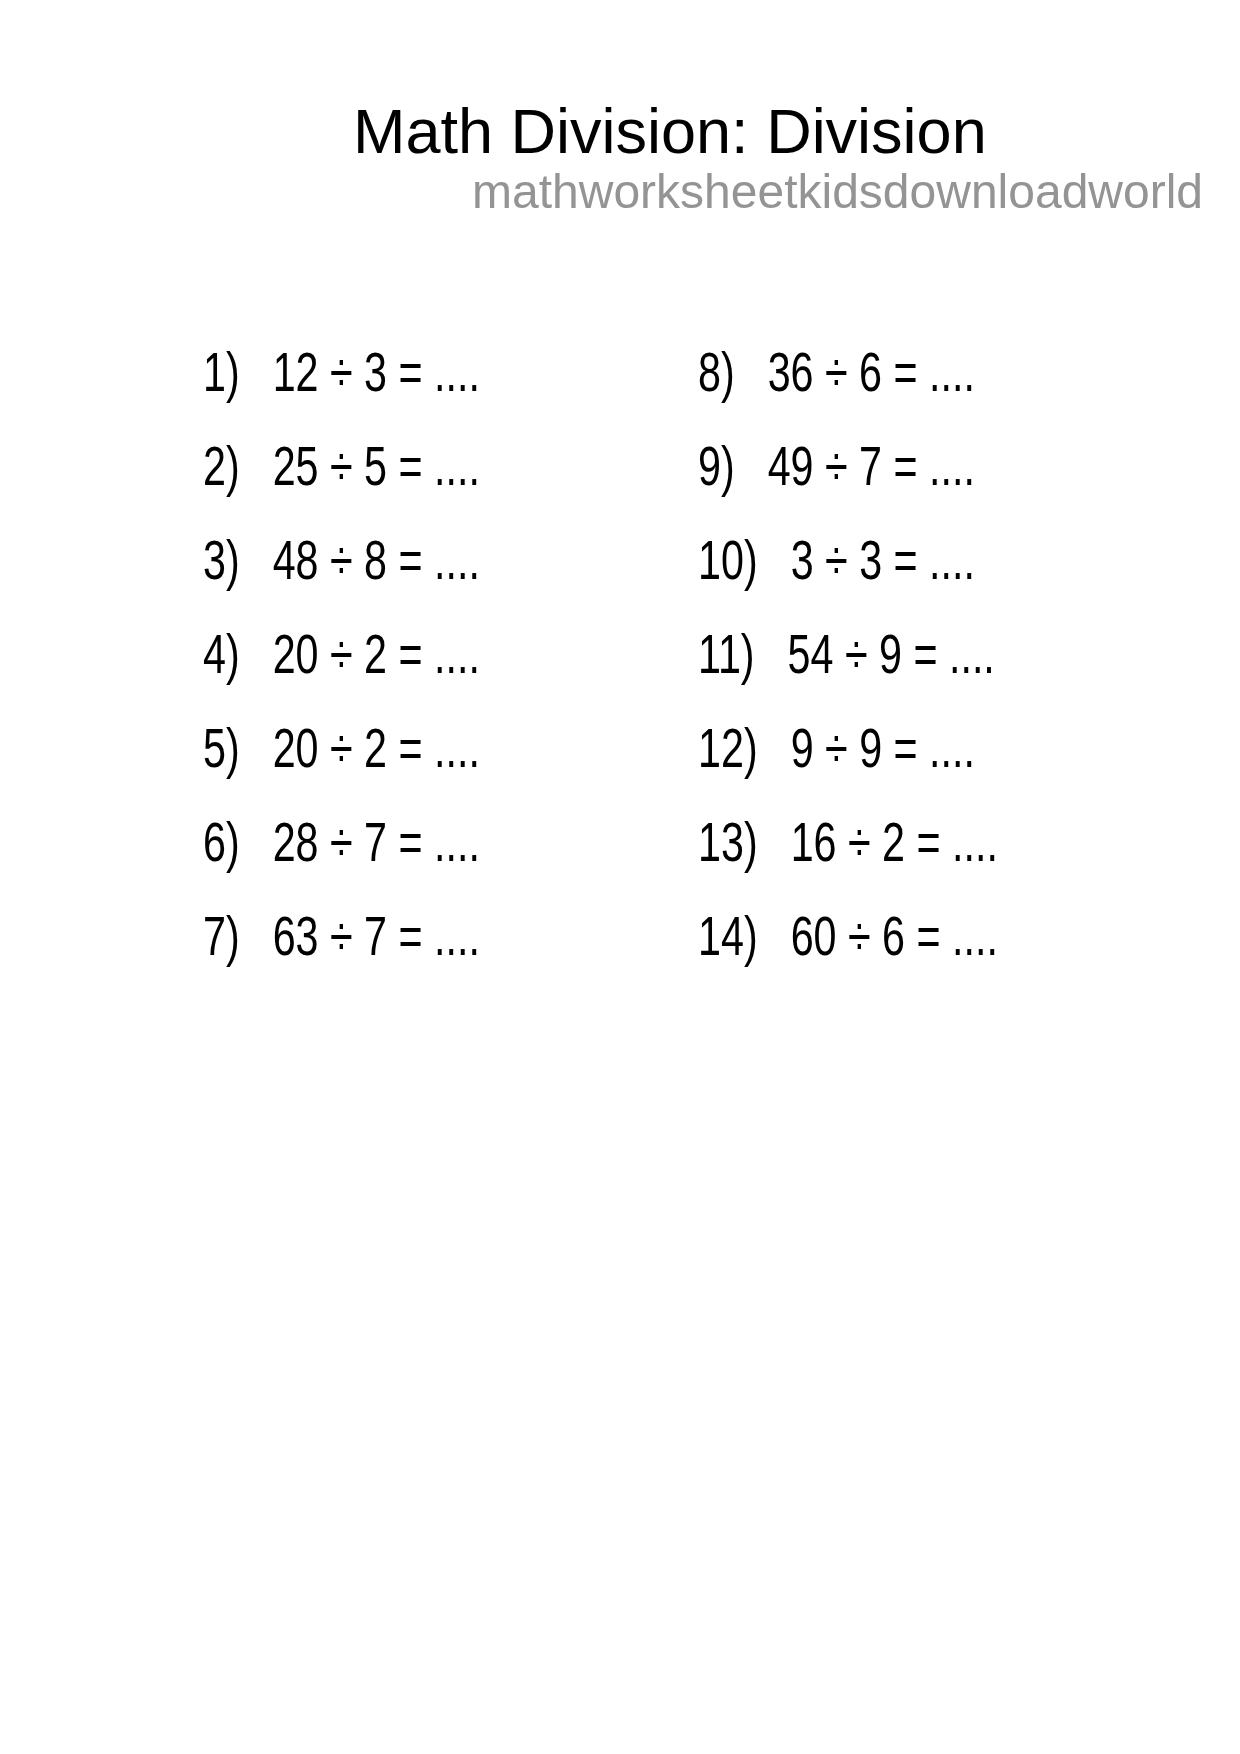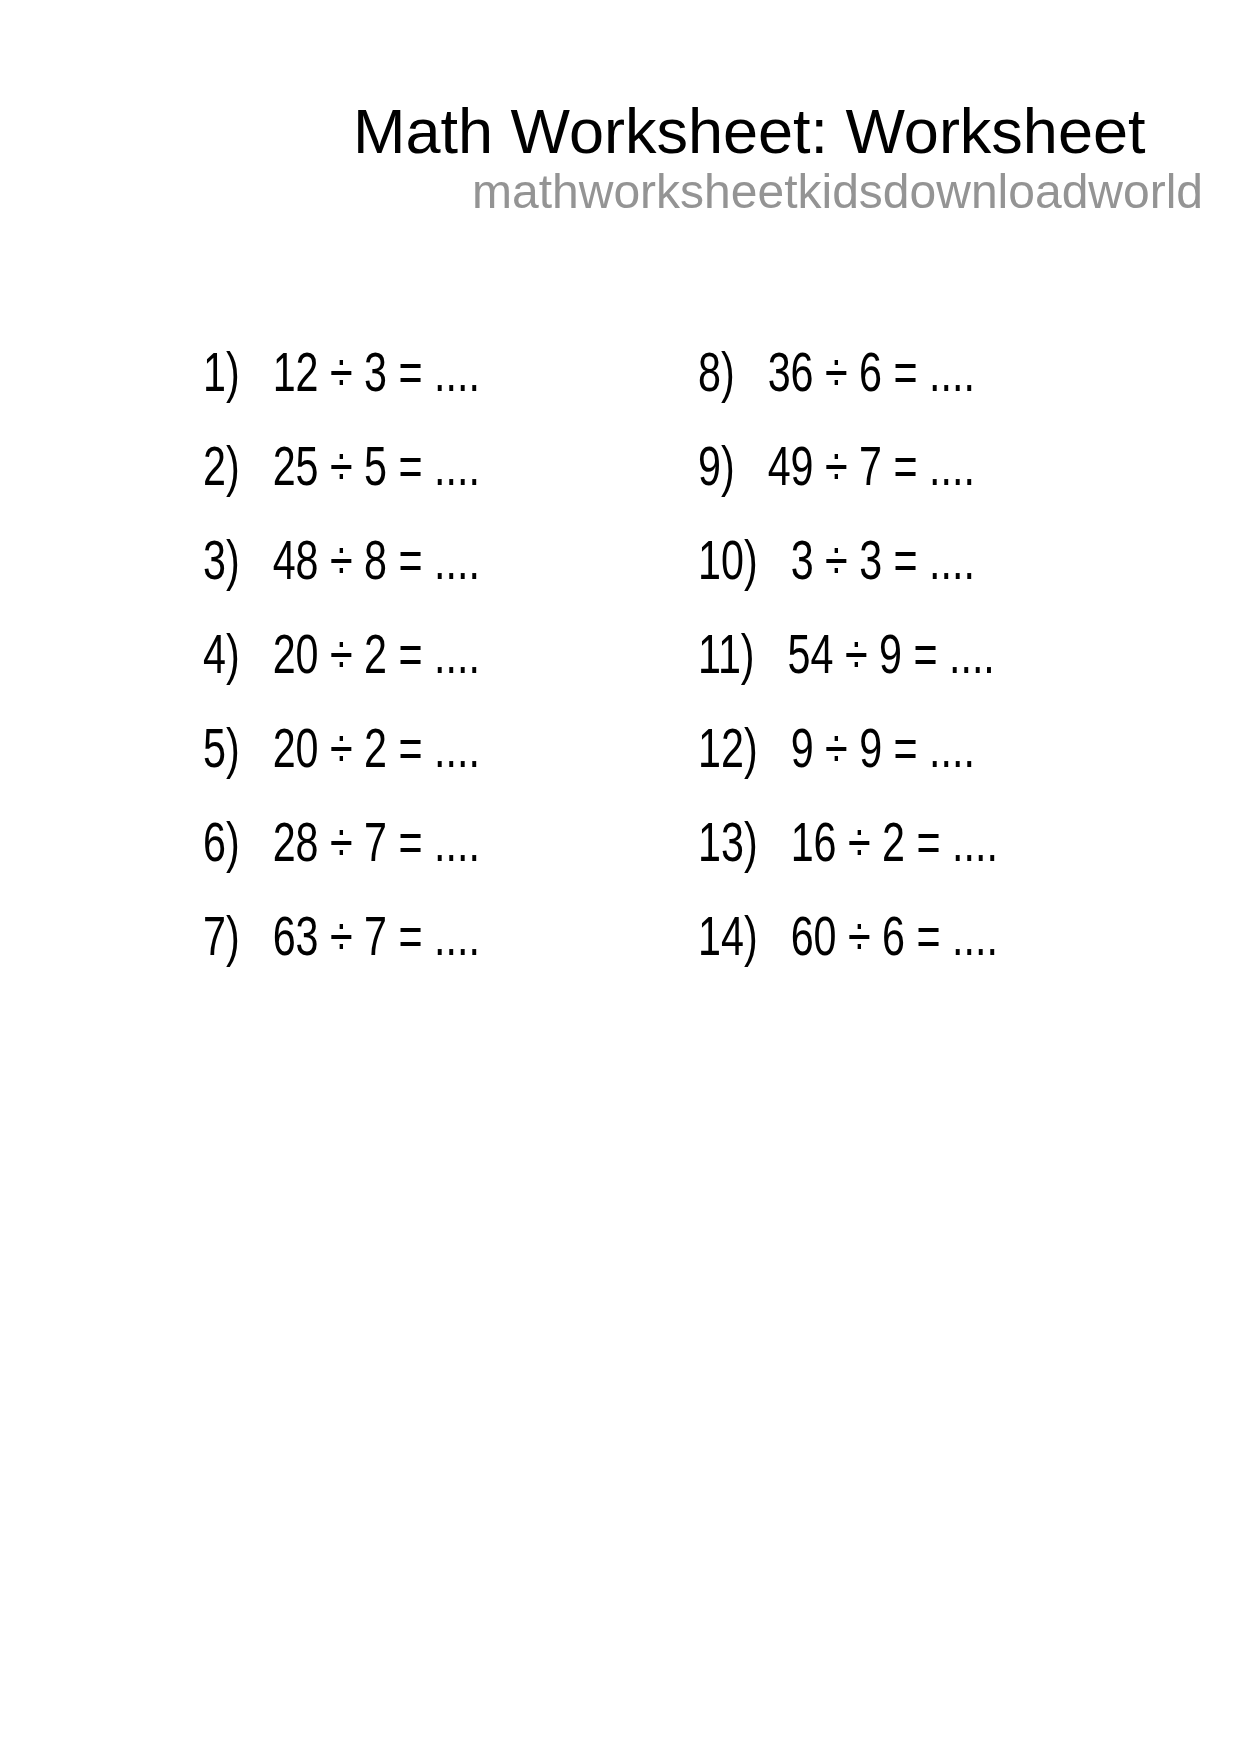--- a/index.html
+++ b/index.html
@@ -50,21 +50,21 @@
     line-height: 1.149;
     white-space: pre;
   }
   .q-num, .q-expr { display: inline-block; }
 </style>
 </head>
 <body>
 
 <div class="page" style="background: rgb(255, 255, 255); color: rgb(0, 0, 0);">
 
-  <h1 class="title">Math Worksheet: Worksheet</h1>
+  <h1 class="title">Math Division: Division</h1>
 
   <div class="subtitle" style="color: rgb(148, 148, 148);">mathworksheetkidsdownloadworld</div>
 
   <div class="col col-left">
     <div class="row">
       <span class="q-num">1)</span>
       <span class="q-expr">12 ÷ 3 = ....</span>
     </div>
     <div class="row">
       <span class="q-num">2)</span>

